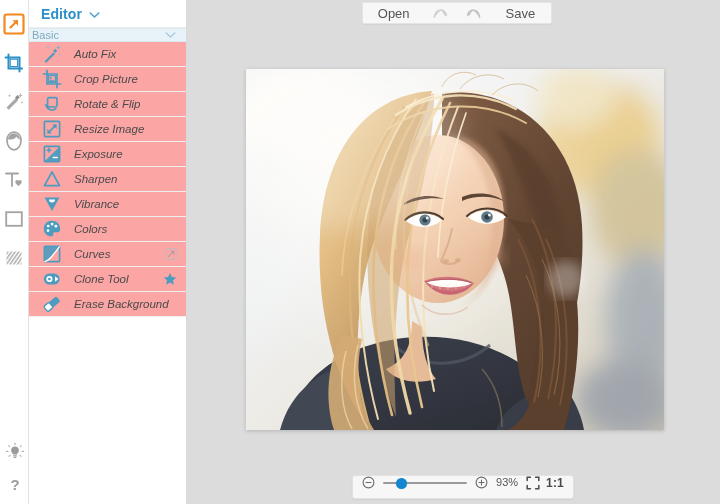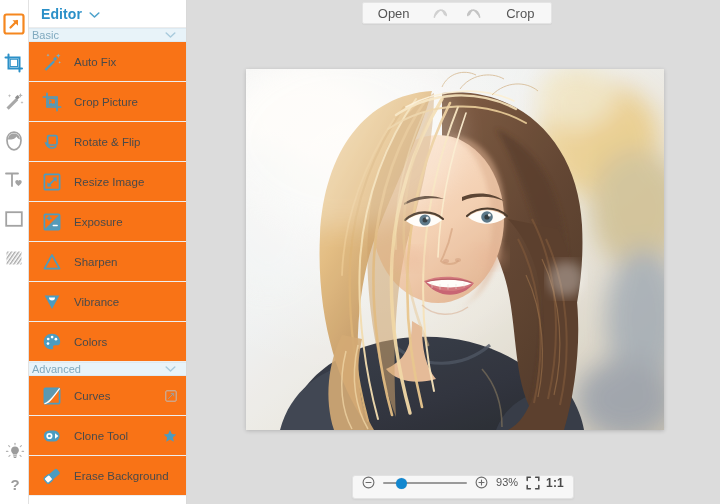--- a/index.html
+++ b/index.html
@@ -79,26 +79,27 @@
     border-bottom: 1px solid #ddeaf2;
     cursor: pointer;
   }
   .section-head .label {
     font-size: 11px;
     color: #7fa9bf;
     flex: 1;
   }
 
   .tool-item {
-    height: 40px;
+    height: 25px;
     display: flex; align-items: center;
     padding: 0 9px 0 12px;
     border-bottom: 1px solid #efefef;
     cursor: pointer;
-    background: #f97316;
+    background: #fca5a5;
+    font-style: italic;
   }
   .tool-ico {
     width: 22px; height: 22px;
     display:flex; align-items:center; justify-content:center;
     flex: 0 0 22px;
   }
   .tool-label {
     margin-left: 11px;
     font-size: 11.5px;
     color: #4a4a4a;
@@ -415,28 +416,20 @@
           <path d="M10 1.8 C5.1 1.8 1.8 5.2 1.8 9.7 C1.8 14.3 5.3 17.3 9.2 17.3 C11.1 17.3 11.5 16.3 11.2 15.4 C10.8 14.2 11.5 13.3 12.9 13.3 H15 C16.9 13.3 18.2 12 18.2 9.9 C18.2 5.3 14.6 1.8 10 1.8 Z" fill="#4c9cc0"></path>
           <circle cx="6.2" cy="7" r="1.35" fill="#fff"></circle>
           <circle cx="10.1" cy="5.1" r="1.35" fill="#fff"></circle>
           <circle cx="13.9" cy="7.2" r="1.35" fill="#fff"></circle>
           <circle cx="6" cy="11.6" r="1.35" fill="#fff"></circle>
         </svg>
       </span>
       <span class="tool-label">Colors</span>
     </div>
 
-    <div class="section-head">
-      <span class="label">Advanced</span>
-      <span>
-        <svg width="11" height="8" viewBox="0 0 11 8">
-          <path d="M1.2 2 L5.5 6 L9.8 2" stroke="#a9cbdd" stroke-width="1.5" fill="none" stroke-linecap="round" stroke-linejoin="round"></path>
-        </svg>
-      </span>
-    </div>
 
     <div class="tool-item">
       <span class="tool-ico">
         <svg width="20" height="20" viewBox="0 0 20 20">
           <rect x="2.4" y="2.4" width="15.2" height="15.2" rx="1" fill="none" stroke="#4c9cc0" stroke-width="1.7"></rect>
           <path d="M2.4 17.6 C6 17.6 10 13 17.6 2.4 L2.4 2.4 Z" fill="#4c9cc0" opacity=".9"></path>
           <path d="M2.4 17.6 C6 17.6 10 13 17.6 2.4" fill="none" stroke="#ffffff" stroke-width="1.2"></path>
         </svg>
       </span>
       <span class="tool-label">Curves</span>
@@ -494,21 +487,21 @@
       <div class="tb-redo">
         <span>
           <svg width="17" height="12" viewBox="0 0 17 12">
             <g transform="scale(-1,1) translate(-17,0)">
               <path d="M2.4 10.2 C3.2 4.6 6.2 2.4 9.2 2.4 C12.2 2.4 14.6 4.8 15 8.2 L12.2 8.2 L9.2 2.4 Z" fill="#c4c4c4"></path>
               <path d="M2.4 10.2 C3.2 5.4 5.8 3.2 8.4 3.2 C11 3.2 13.2 5 14.2 8.4" fill="none" stroke="#c4c4c4" stroke-width="1.6" stroke-linecap="round"></path>
             </g>
           </svg>
         </span>
       </div>
-      <div class="tb-btn tb-save">Crop</div>
+      <div class="tb-btn tb-save">Save</div>
     </div>
 
     <div class="photo-frame">
       <div class="photo">
         <svg width="418" height="361" viewBox="0 0 418 361" preserveAspectRatio="xMidYMid slice">
           <defs>
             <linearGradient id="bgsky" x1="0" y1="0" x2="1" y2="1">
               <stop offset="0%" stop-color="#f4f7fb"></stop>
               <stop offset="35%" stop-color="#eef2f7"></stop>
               <stop offset="62%" stop-color="#e8e6e0"></stop>

